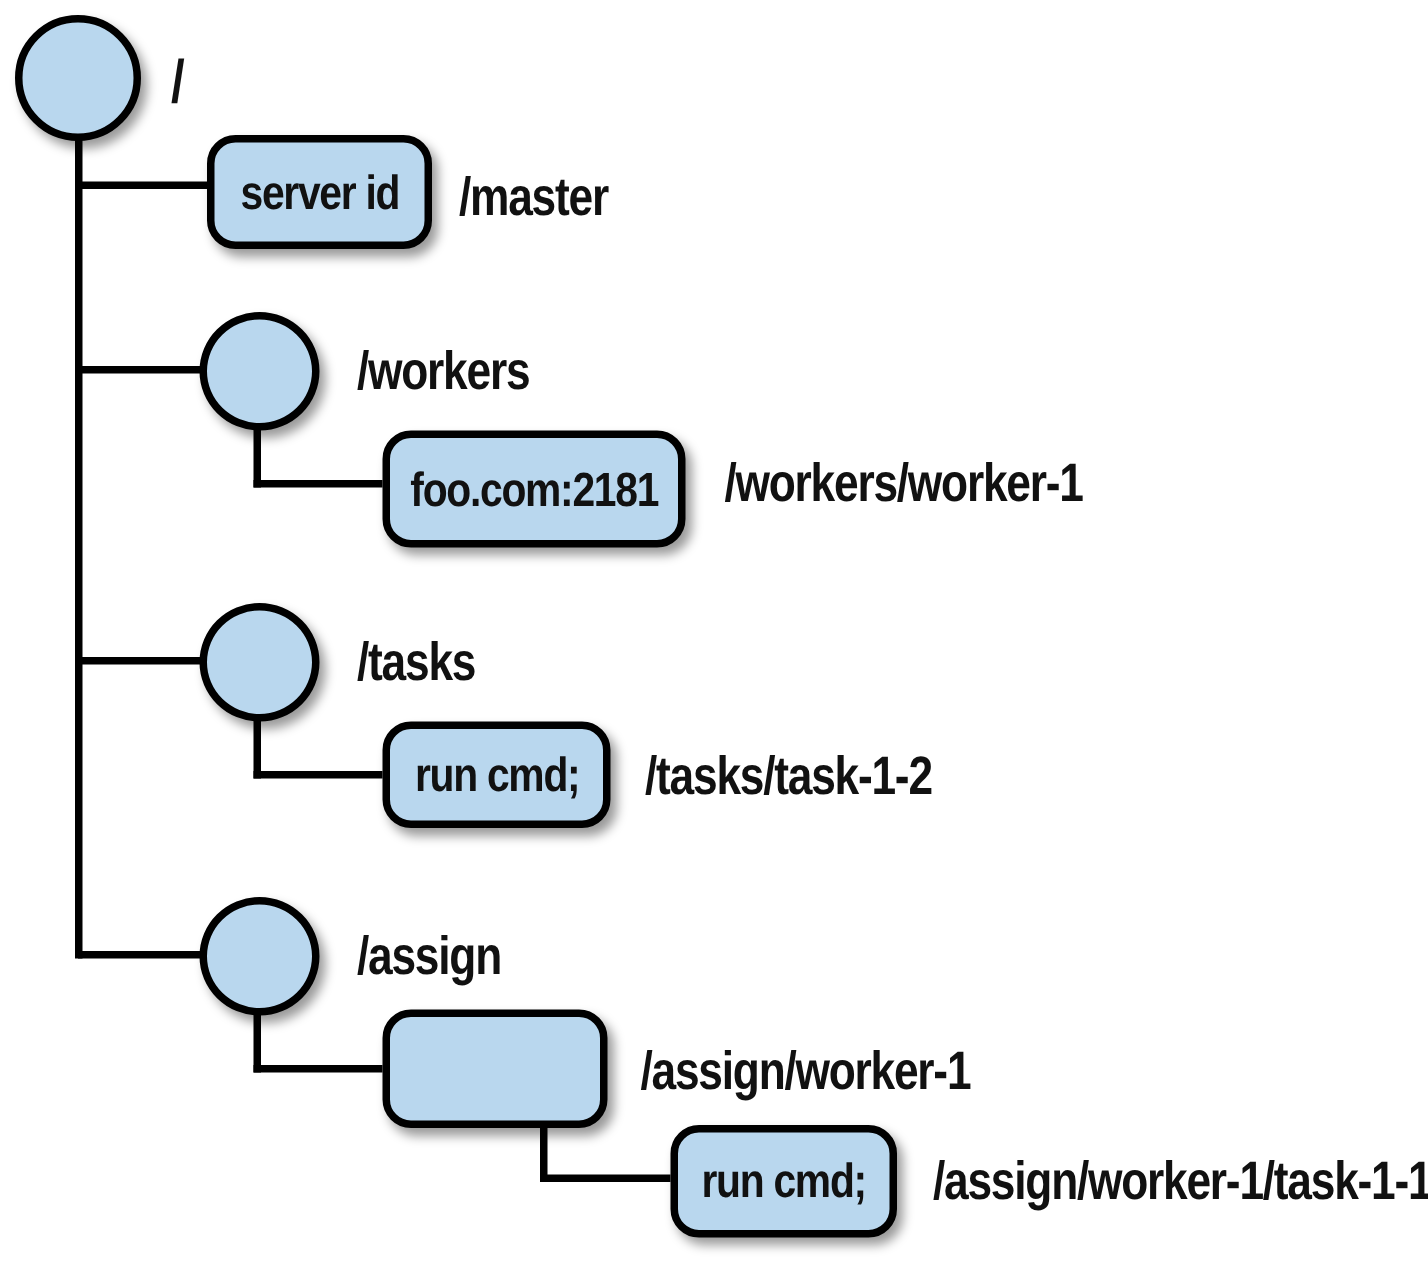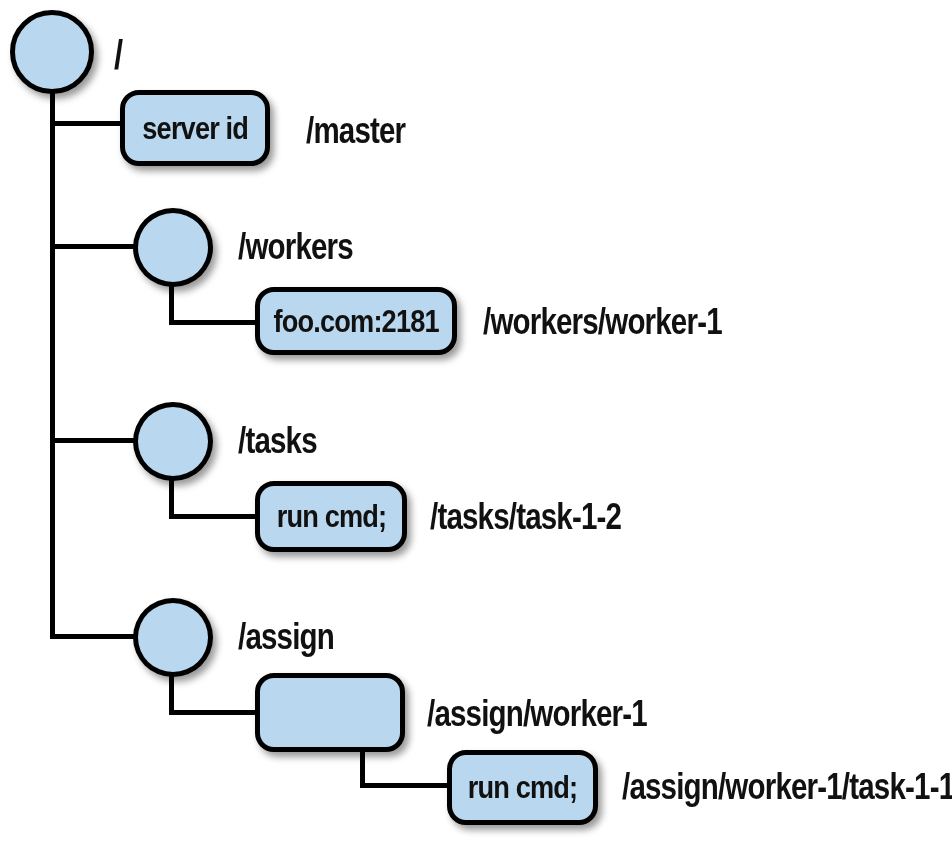--- a/index.html
+++ b/index.html
@@ -71,29 +71,29 @@
 
   <div class="line" style="left:169px;top:672px;width:5px;height:43px"></div>
   <div class="line" style="left:169px;top:710px;width:86px;height:5px"></div>
 
   <div class="line" style="left:360px;top:750px;width:5px;height:38px"></div>
   <div class="line" style="left:360px;top:783px;width:87px;height:5px"></div>
 
   <div class="circle" style="left:10px;top:10px;width:84px;height:84px"></div>
   <div class="plabel root" style="left:114px;top:31px">/</div>
 
-  <div class="box" style="left:120px;top:90px;width:150px;height:76px">
+  <div class="box" style="left:138px;top:90px;width:150px;height:76px">
     <span class="data">server id</span>
   </div>
   <div class="plabel" style="left:306px;top:107px">/master</div>
 
   <div class="circle" style="left:133px;top:208px;width:80px;height:79px"></div>
   <div class="plabel" style="left:238px;top:223px">/workers</div>
 
-  <div class="box" style="left:255px;top:287px;width:202px;height:68px">
+  <div class="box" style="left:255px;top:287px;width:202px;height:78px">
     <span class="data">foo.com:2181</span>
   </div>
   <div class="plabel" style="left:483px;top:298px">/workers/worker-1</div>
 
   <div class="circle" style="left:133px;top:402px;width:80px;height:79px"></div>
   <div class="plabel" style="left:238px;top:417px">/tasks</div>
 
   <div class="box" style="left:255px;top:481px;width:152px;height:71px">
     <span class="data">run cmd;</span>
   </div>

